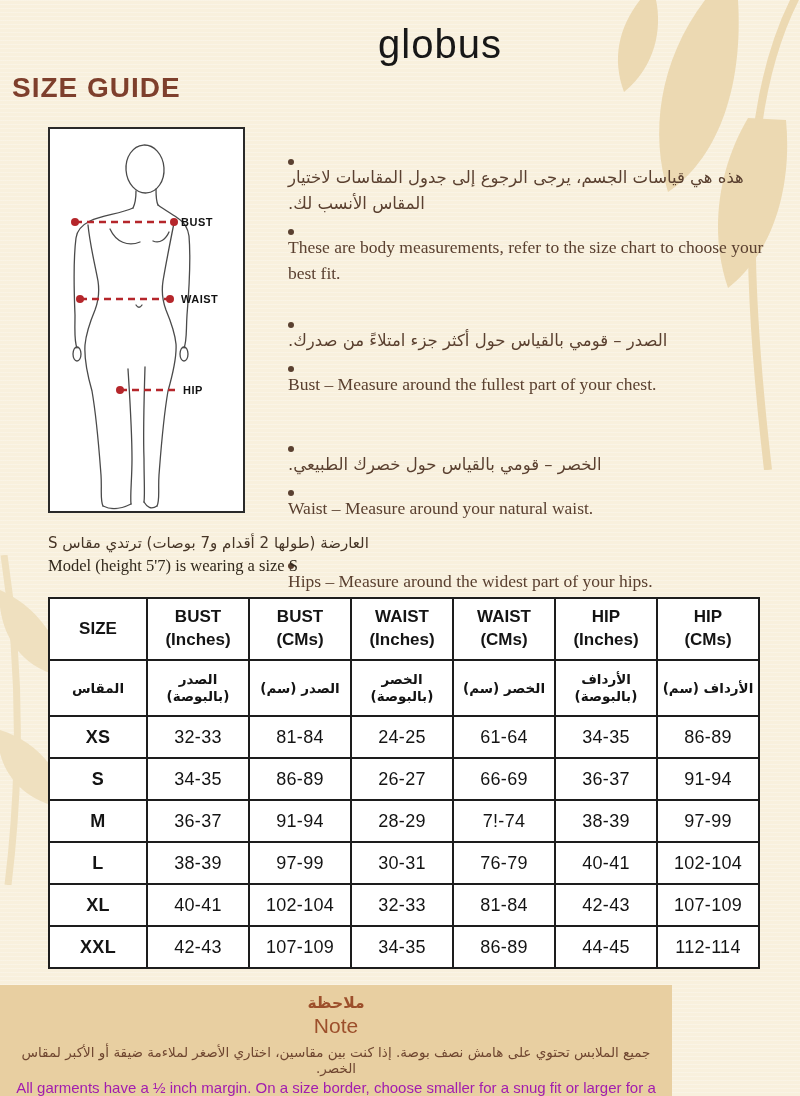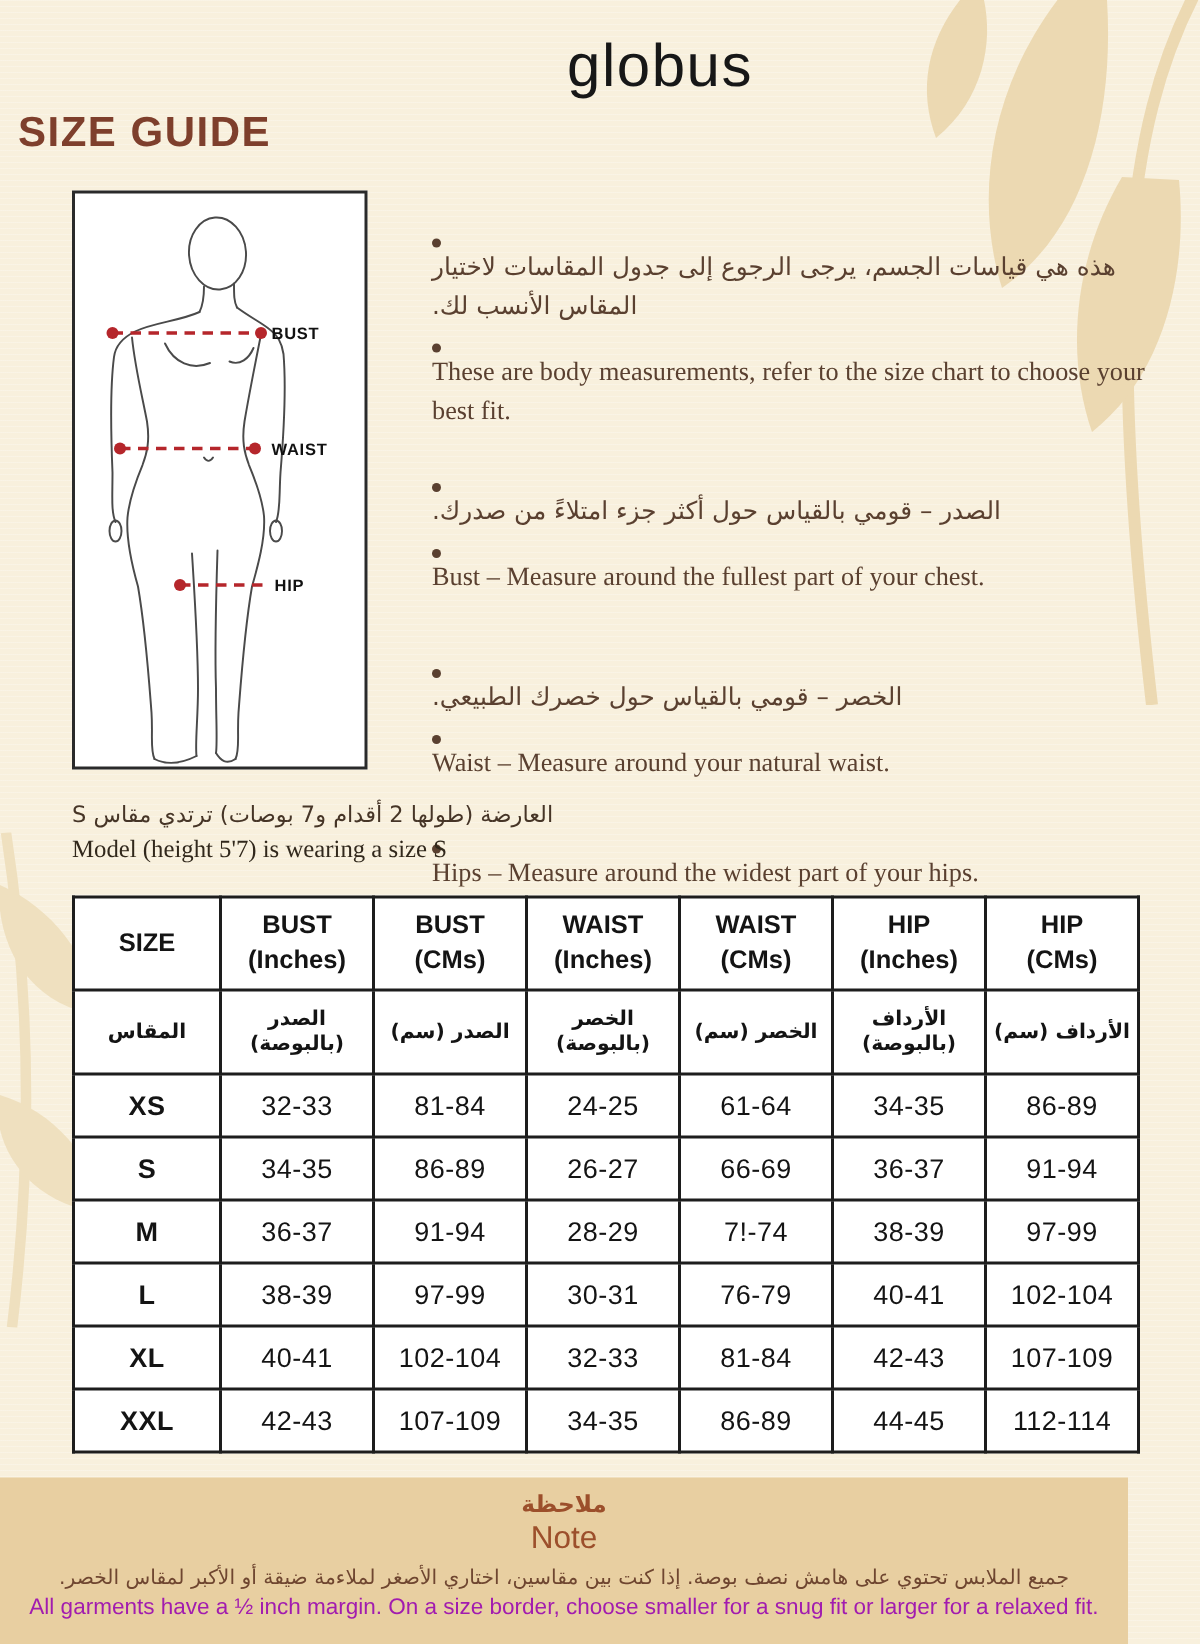--- a/index.html
+++ b/index.html
@@ -47,21 +47,21 @@
   table.size th, table.size td{
     border:2px solid #1d1d1d; text-align:center; vertical-align:middle;
     padding:0; background:#ffffff; color:#141414;
   }
   tr.hdr-en th{height:60px; font-size:17px; font-weight:700; white-space:pre-line; line-height:1.35;}
   tr.hdr-ar th{height:54px; font-size:13.5px; font-weight:700; white-space:pre-line; line-height:1.25;
     font-family:"DejaVu Sans", sans-serif; direction:rtl;}
   tr.data td{height:40px; font-size:18px; letter-spacing:.3px;}
   tr.data td.size-cell{font-weight:700;}
   .note-band{
-    position:absolute; left:0; top:985px; width:752px; height:111px;
+    position:absolute; left:0; top:985px; width:672px; height:111px;
     background:#e8cfa1; text-align:center;
   }
   .note-h-ar{margin-top:9px; font-family:"DejaVu Sans", sans-serif; direction:rtl;
     font-size:15.5px; font-weight:700; color:#9c4f2b;}
   .note-h-en{margin-top:2px; font-size:21px; font-weight:400; color:#9c4f2b;}
   .note-b-ar{margin-top:6px; font-family:"DejaVu Sans", sans-serif; direction:rtl;
     font-size:13.5px; color:#6f4630;}
   .note-b-en{margin-top:3px; font-size:15px; color:#a21caf;}
 </style>
 </head>

